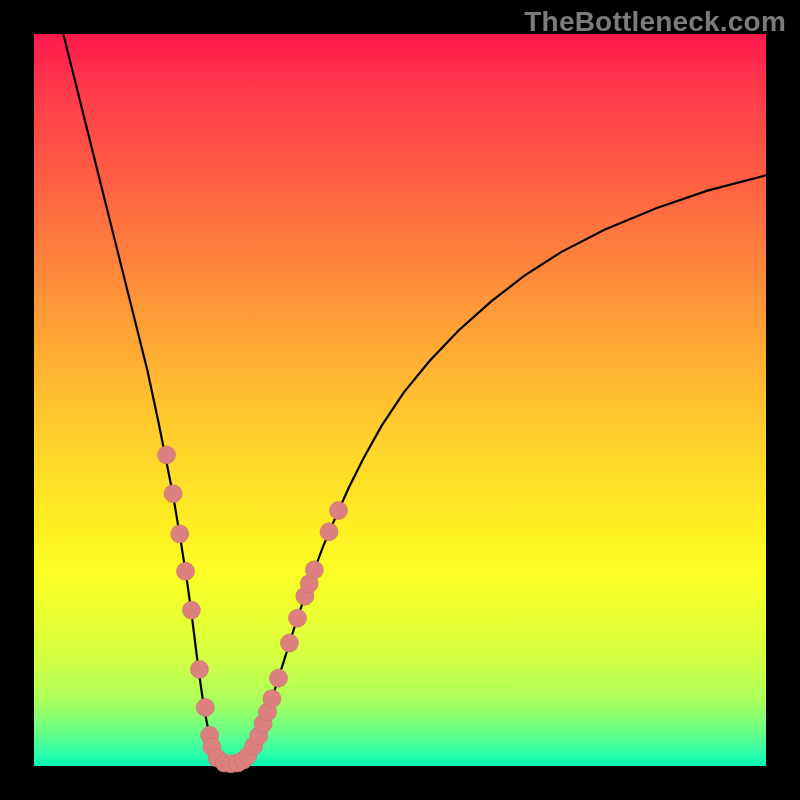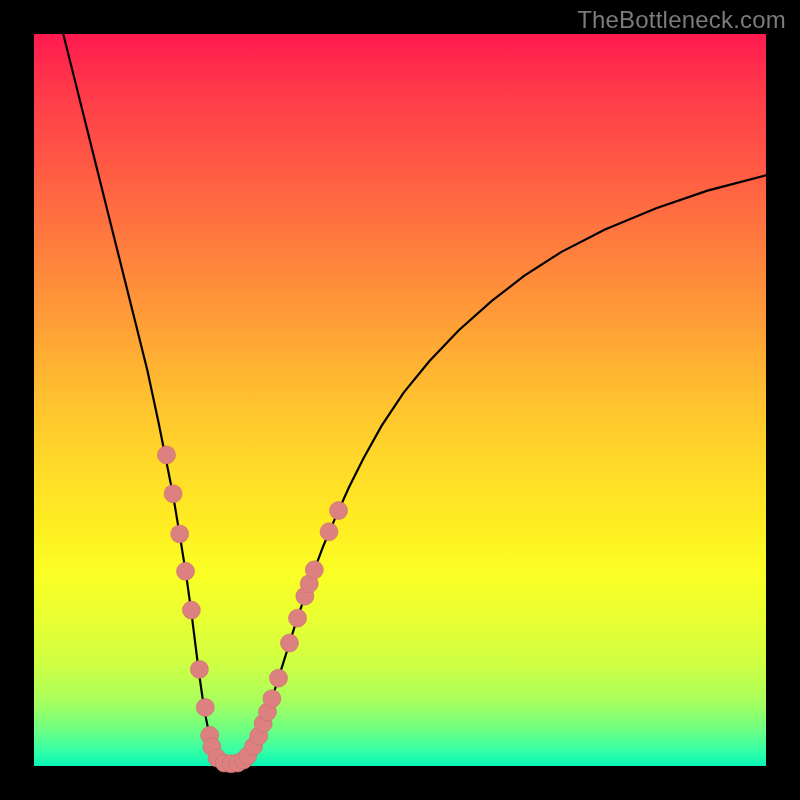--- a/index.html
+++ b/index.html
@@ -15,22 +15,22 @@
     position: relative;
     width: 800px;
     height: 800px;
     background: #000;
   }
   .watermark {
     position: absolute;
     top: 6px;
     right: 14px;
     color: #7b7b7b;
-    font-size: 24px;
-    font-weight: 400;
+    font-size: 28px;
+    font-weight: 700;
     letter-spacing: 0.2px;
     z-index: 10;
   }
   .plot-area {
     position: absolute;
     left: 34px;
     top: 34px;
     width: 732px;
     height: 732px;
     background: linear-gradient(to bottom,

